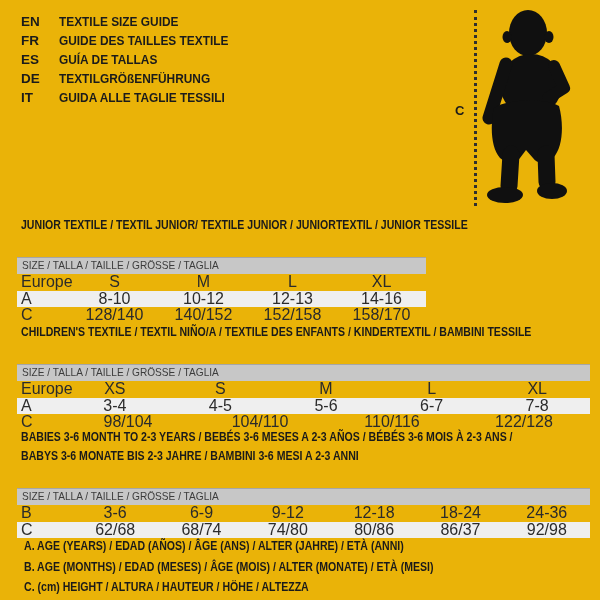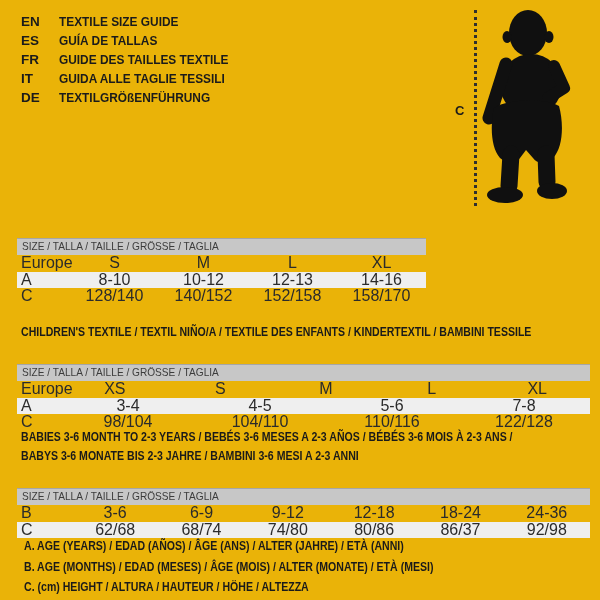--- a/index.html
+++ b/index.html
@@ -43,34 +43,34 @@
 <body>
 
 <div class="page">
 
   <div class="lang-list" id="langList">
       <div class="lang-row">
         <span class="lang-code">EN</span>
         <span class="lang-title scale">TEXTILE SIZE GUIDE</span>
       </div>
       <div class="lang-row">
+        <span class="lang-code">FR</span>
+        <span class="lang-title scale">GUIDE DES TAILLES TEXTILE</span>
+      </div>
+      <div class="lang-row">
         <span class="lang-code">ES</span>
         <span class="lang-title scale">GUÍA DE TALLAS</span>
       </div>
       <div class="lang-row">
-        <span class="lang-code">FR</span>
-        <span class="lang-title scale">GUIDE DES TAILLES TEXTILE</span>
+        <span class="lang-code">DE</span>
+        <span class="lang-title scale">TEXTILGRÖßENFÜHRUNG</span>
       </div>
       <div class="lang-row">
         <span class="lang-code">IT</span>
         <span class="lang-title scale">GUIDA ALLE TAGLIE TESSILI</span>
-      </div>
-      <div class="lang-row">
-        <span class="lang-code">DE</span>
-        <span class="lang-title scale">TEXTILGRÖßENFÜHRUNG</span>
       </div>
     </div>
 
   <div class="height-figure">
     <div class="dotted-line"></div>
     <div class="c-label">C</div>
     <svg class="baby-svg" width="94" height="200" viewBox="0 0 94 200" fill="#101010" stroke="none">
 
       <ellipse cx="48" cy="27" rx="19" ry="23"></ellipse>
       <ellipse cx="27" cy="31" rx="4.5" ry="6"></ellipse>
@@ -88,20 +88,21 @@
       <line x1="31" y1="148" x2="29" y2="180" stroke="#101010" stroke-width="17" stroke-linecap="round"></line>
       <line x1="66" y1="148" x2="67" y2="176" stroke="#101010" stroke-width="17" stroke-linecap="round"></line>
 
       <ellipse cx="25" cy="189" rx="18" ry="8"></ellipse>
       <ellipse cx="72" cy="185" rx="15" ry="8"></ellipse>
     </svg>
   </div>
 
   <div id="sections">
       <div class="section sec0">
+        <div class="sec-title"><div class="title-line scale">JUNIOR TEXTILE / TEXTIL JUNIOR/ TEXTILE JUNIOR / JUNIORTEXTIL / JUNIOR TESSILE</div></div>
         <div class="tbl">
           <div class="tbl-header"><span class="scale">SIZE / TALLA / TAILLE / GRÖSSE / TAGLIA</span></div>
           <div class="tbl-row">
             <span class="row-label">Europe</span>
             <span class="cell">S</span>
             <span class="cell">M</span>
             <span class="cell">L</span>
             <span class="cell">XL</span>
           </div>
           <div class="tbl-row shaded">
@@ -130,20 +131,21 @@
             <span class="cell">S</span>
             <span class="cell">M</span>
             <span class="cell">L</span>
             <span class="cell">XL</span>
           </div>
           <div class="tbl-row shaded">
             <span class="row-label">A</span>
             <span class="cell">3-4</span>
             <span class="cell">4-5</span>
             <span class="cell">5-6</span>
+            <span class="cell">6-7</span>
             <span class="cell">7-8</span>
           </div>
           <div class="tbl-row">
             <span class="row-label">C</span>
             <span class="cell">98/104</span>
             <span class="cell">104/110</span>
             <span class="cell">110/116</span>
             <span class="cell">122/128</span>
           </div>
         </div>

